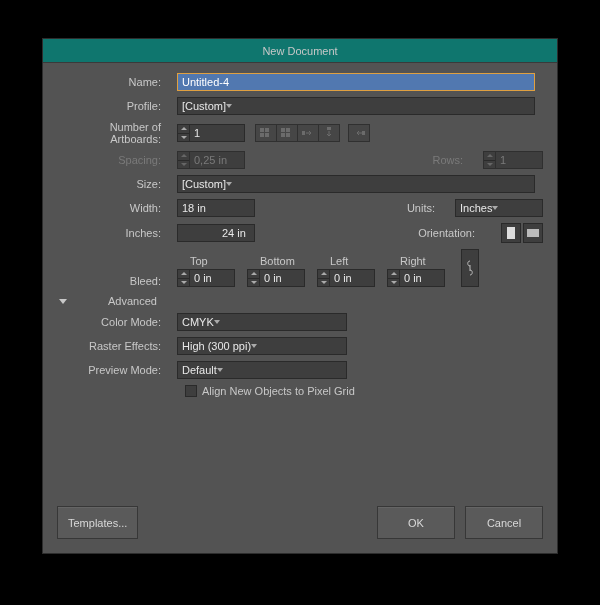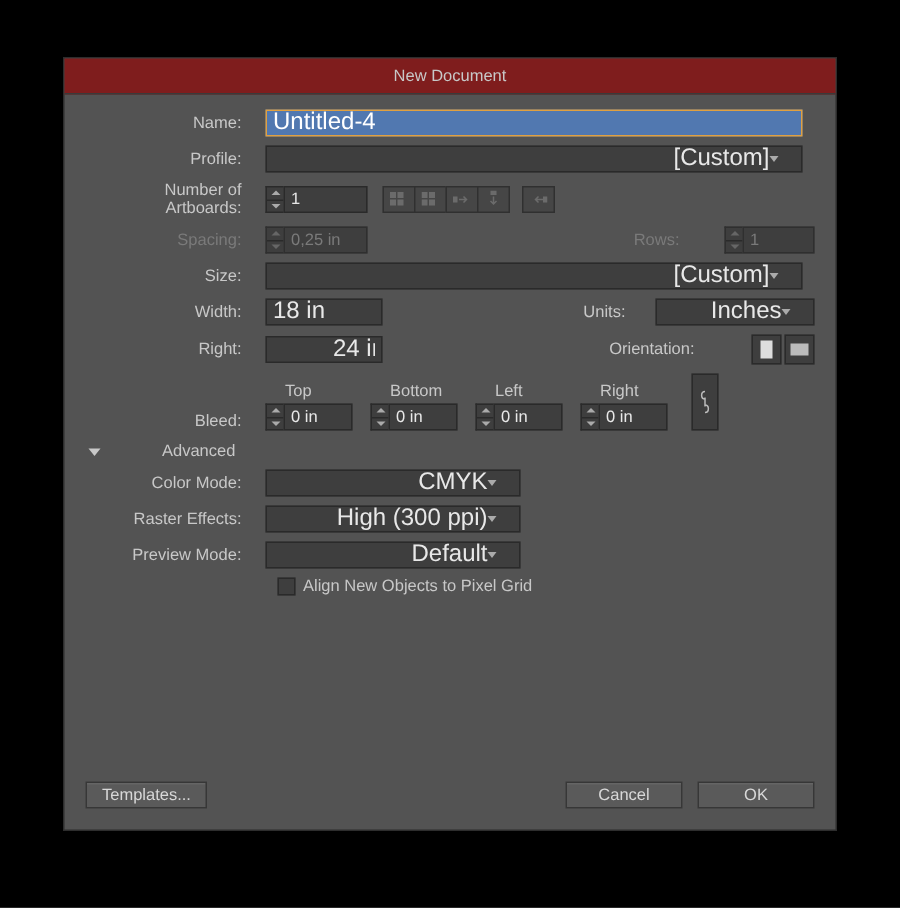--- a/index.html
+++ b/index.html
@@ -21,21 +21,21 @@
     background: #535353;
     border: 1px solid #2d2d2d;
     box-shadow: 0 0 10px rgba(0,0,0,0.6);
   }
   .titlebar {
     height: 24px;
     line-height: 24px;
     text-align: center;
     color: #c8c8c8;
     border-bottom: 1px solid #3a3a3a;
-    background: #7f1d1d;
+    background: #0f766e;
   }
   .content {
     padding: 10px 14px;
   }
   .row {
     display: flex;
     align-items: center;
     margin-bottom: 6px;
   }
   .lbl {
@@ -45,31 +45,31 @@
     color: #c8c8c8;
   }
   .lbl.dim { color: #7a7a7a; }
   input.text, .dropdown {
     background: #3e3e3e;
     border: 1px solid #2a2a2a;
     color: #e8e8e8;
     height: 18px;
     padding: 1px 4px;
     font-family: inherit;
-    font-size: 16px;
+    font-size: 11px;
   }
   input.text.selected {
     background: #5178b0;
     border: 1px solid #e0a040;
     color: #fff;
   }
   .dropdown {
     display: flex;
     align-items: center;
-    justify-content: flex-end;
+    justify-content: flex-start;
     padding-right: 12px;
   }
   .arrow-down {
     width: 0; height: 0;
     border-left: 3px solid transparent;
     border-right: 3px solid transparent;
     border-top: 4px solid #aaa;
     margin-right: 3px;
   }
   .spinner {
@@ -180,21 +180,21 @@
   }
   .footer {
     position: absolute;
     left: 14px;
     right: 14px;
     bottom: 14px;
     display: flex;
     align-items: center;
   }
   .btn {
-    height: 18px;
+    height: 33px;
     padding: 0 10px;
     background: #5a5a5a;
     border: 1px solid #373737;
     color: #d8d8d8;
     display: flex;
     align-items: center;
     justify-content: center;
     min-width: 78px;
     box-shadow: inset 0 1px 0 rgba(255,255,255,0.07);
   }
@@ -282,21 +282,21 @@
             <div class="up">
               <div class="ar"></div>
             </div>
             <div class="down">
               <div class="ar"></div>
             </div>
           </div>
         <input disabled="" value="0,25 in" style="">
       </div>
       <div class="spacer-grow"></div>
-      <div class="lbl dim" style="width:auto;margin-right:14px">Rows:</div>
+      <div class="lbl dim" style="width:auto;margin-right:4px">Rows:</div>
       <div class="spinner dim">
         <div class="btns">
             <div class="up">
               <div class="ar"></div>
             </div>
             <div class="down">
               <div class="ar"></div>
             </div>
           </div>
         <input disabled="" style="width: 48px;" value="1">
@@ -309,31 +309,31 @@
         <span>[Custom]</span>
         <span class="arrow-down"></span>
       </div>
     </div>
 
     <div class="row">
       <div class="lbl">Width:</div>
       <input class="text" style="width: 78px;" value="18 in">
       <div class="spacer-grow"></div>
       <div class="lbl" style="width:auto;margin-right:4px">Units:</div>
-      <div class="dropdown" style="width:106px">
+      <div class="dropdown" style="width:88px">
         <span>Inches</span>
         <span class="arrow-down"></span>
       </div>
     </div>
 
     <div class="row">
-      <div class="lbl">Right:</div>
+      <div class="lbl">Inches:</div>
       <input class="text" style="width: 78px; padding-left: 44px;" value="24 in">
       <div class="spacer-grow"></div>
-      <div class="lbl" style="width:auto;margin-right:20px">Orientation:</div>
+      <div class="lbl" style="width:auto;margin-right:8px">Orientation:</div>
       <div class="orient-btn active">
           <svg width="10" height="14">
             <rect x="1" y="1" width="8" height="12"></rect>
           </svg>
         </div>
       <div class="orient-btn">
           <svg width="14" height="10">
             <rect x="1" y="1" width="12" height="8"></rect>
           </svg>
         </div>
@@ -435,19 +435,19 @@
       <span>Align New Objects to Pixel Grid</span>
     </div>
   </div>
 
   <div class="footer">
     <div class="btn">
         <span>Templates...</span>
       </div>
     <div class="spacer-grow"></div>
     <div class="btn">
+        <span>OK</span>
+      </div>
+    <div class="btn">
         <span>Cancel</span>
-      </div>
-    <div class="btn">
-        <span>OK</span>
       </div>
   </div>
 </div>
 
 </body></html>

